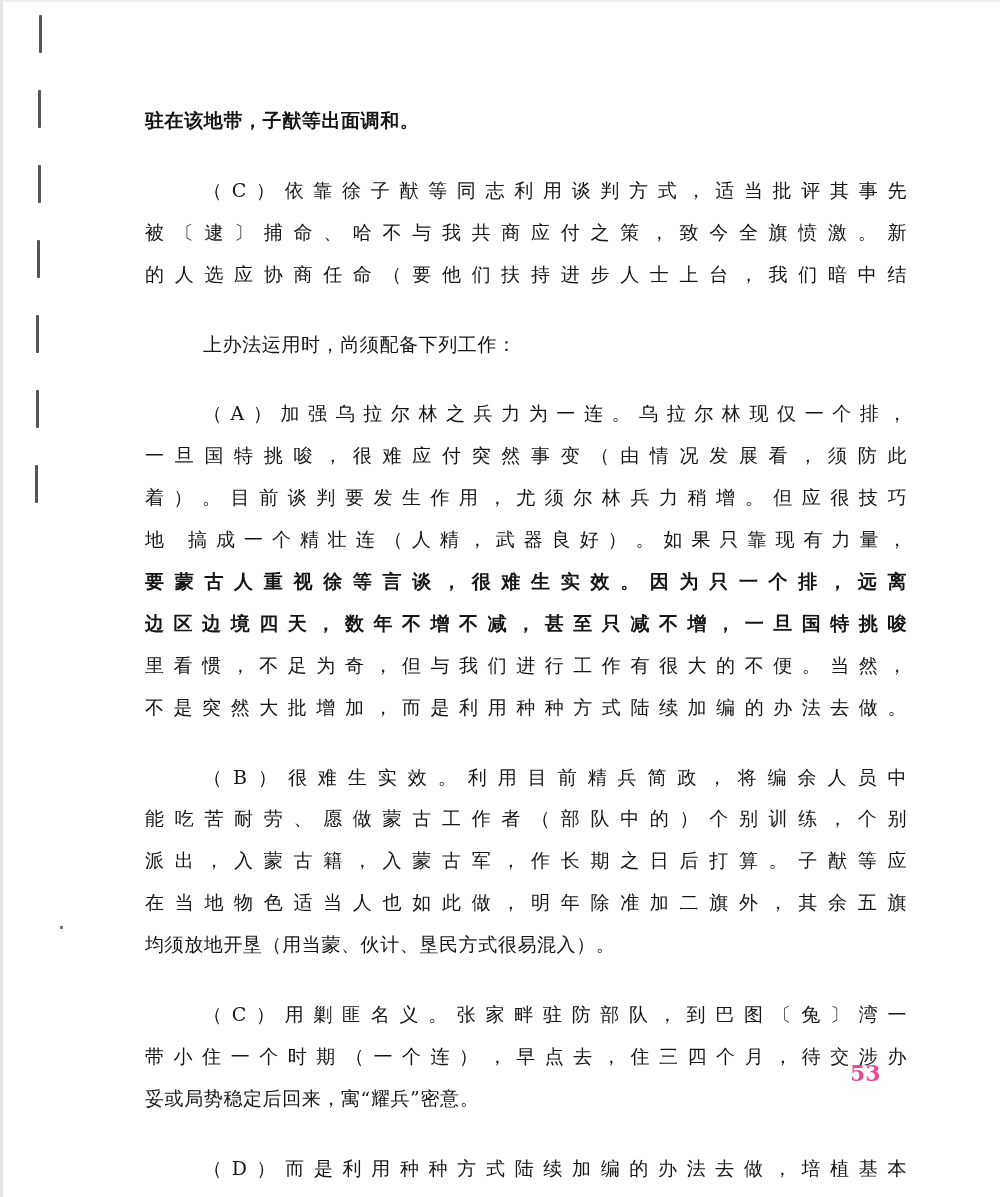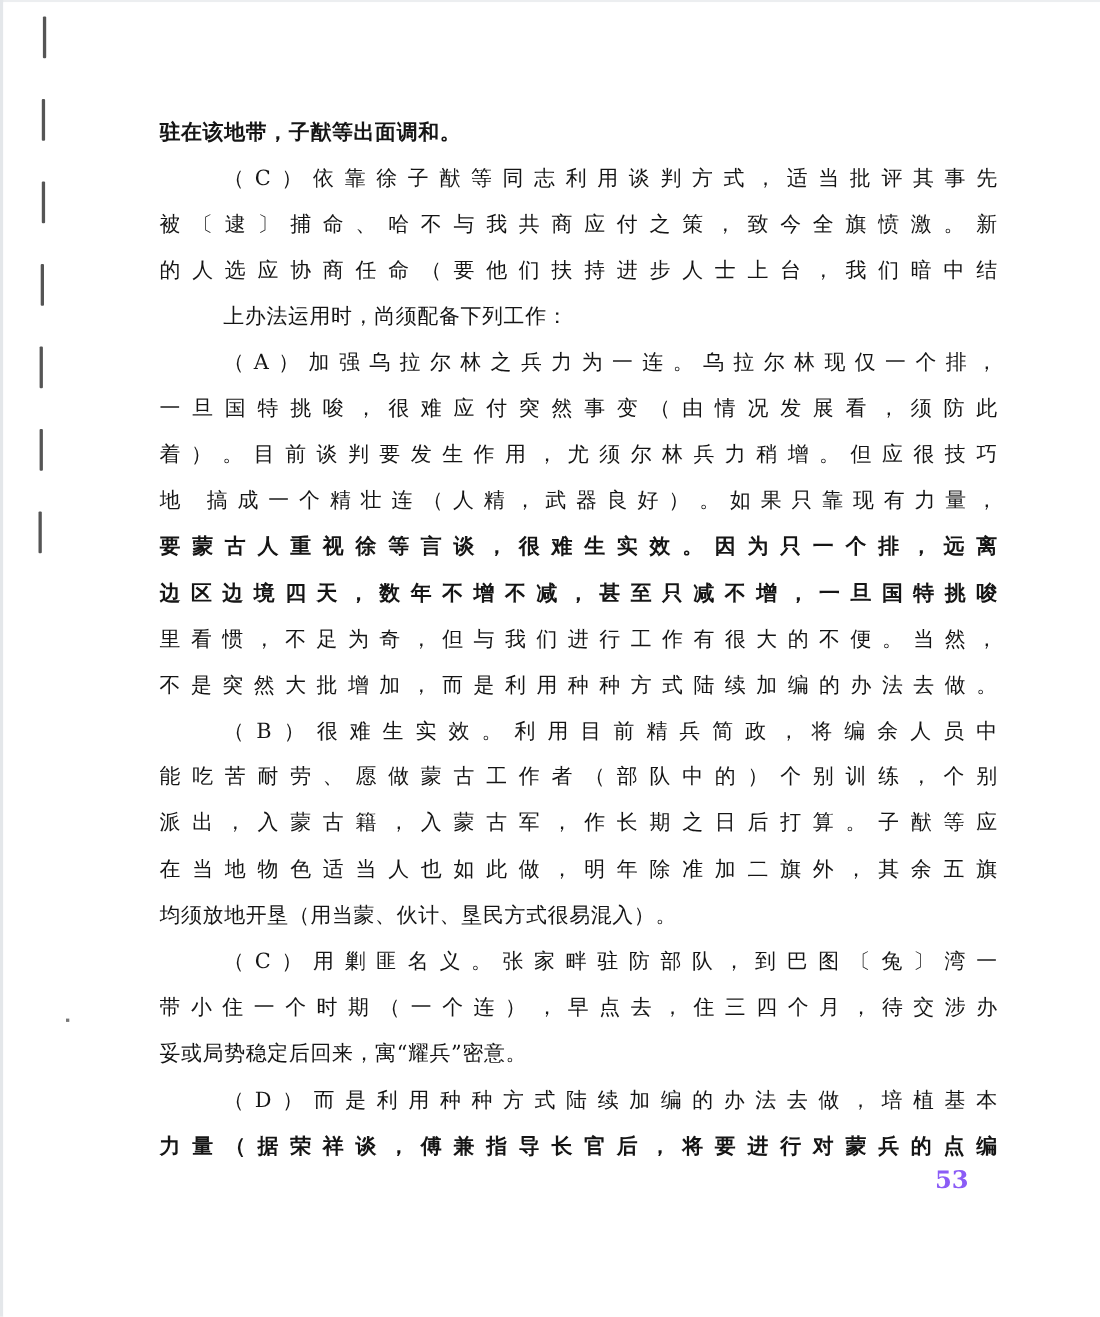--- a/index.html
+++ b/index.html
@@ -54,32 +54,33 @@
       white-space: nowrap;
       overflow: hidden;
       text-align: justify;
       text-align-last: justify;
     }
     .line.short {
       text-align-last: left;
     }
     .line.indent {
       padding-left: 58px;
+      margin-top: 28px;
     }
     .line.bold {
       font-weight: bold;
     }
     .page-number {
       position: absolute;
       left: 847px;
       top: 1058px;
       font-family: "DejaVu Serif", "Liberation Serif", serif;
       font-weight: bold;
       font-size: 22px;
-      color: #8b5cf6;
+      color: #ec4899;
     }
     .speck {
       position: absolute;
       left: 57px;
       top: 924px;
       width: 3px;
       height: 3px;
       background: #777;
     }
   </style>

